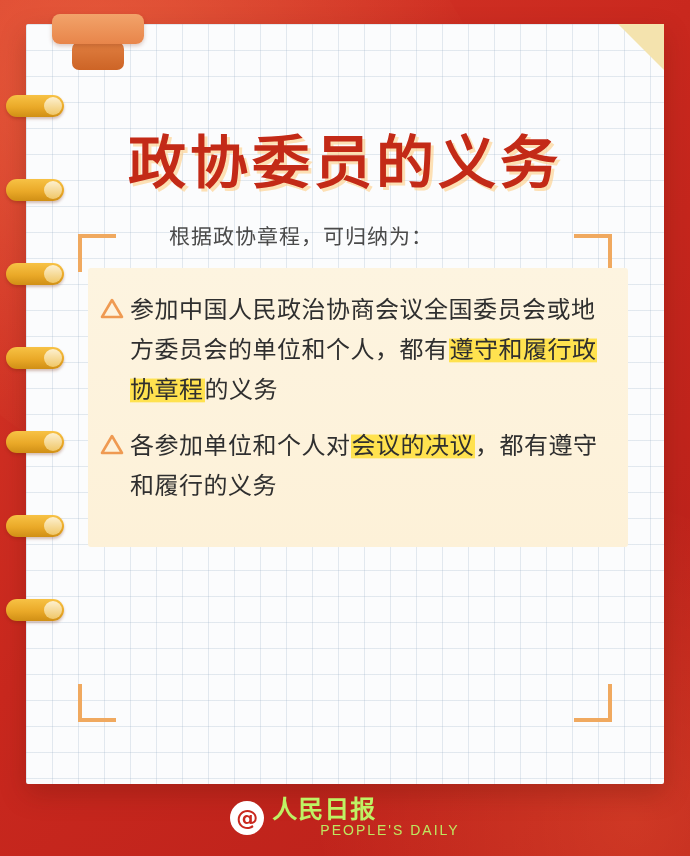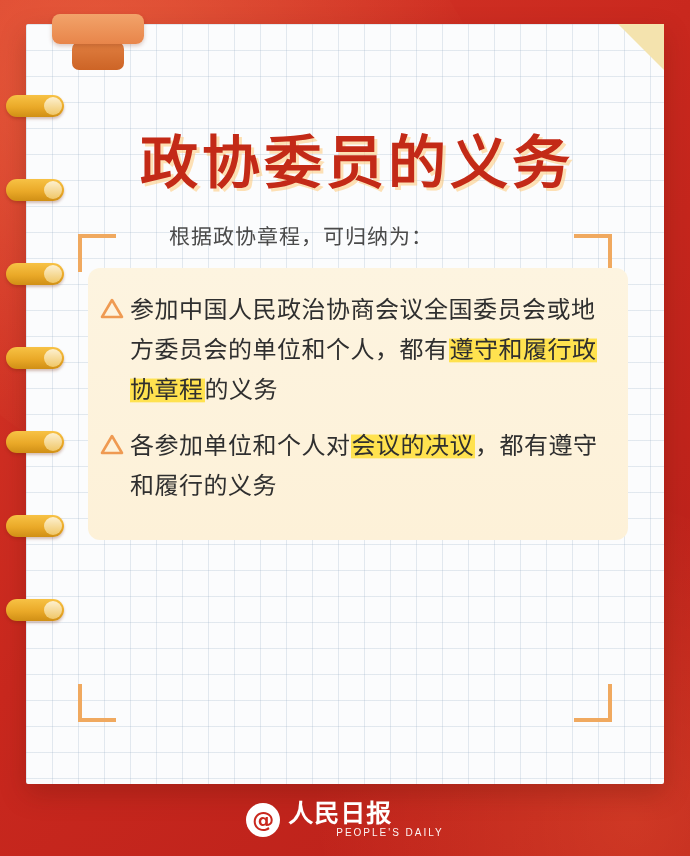--- a/index.html
+++ b/index.html
@@ -124,21 +124,21 @@
     top: 28px;
     width: 52px;
     height: 28px;
     border-radius: 7px;
     background: linear-gradient(180deg, #e07f41 0%, #cd6426 100%);
   }
 
   
   .title {
     position: absolute;
-    left: 12px;
+    left: 0;
     top: 92px;
     width: 638px;
     text-align: center;
     font-family: "DejaVu Sans", "Liberation Sans", sans-serif;
     font-size: 58px;
     font-weight: 700;
     letter-spacing: 4px;
     color: #c32a17;
     text-shadow: 3px 3px 0 rgba(255,200,120,0.55);
   }
@@ -166,23 +166,23 @@
   .bracket.tr { right: 52px; top: 210px; border-right-width: 4px; border-top-width: 4px; }
   .bracket.bl { left: 52px;  bottom: 62px; border-left-width: 4px;  border-bottom-width: 4px; }
   .bracket.br { right: 52px; bottom: 62px; border-right-width: 4px; border-bottom-width: 4px; }
 
   
   .card {
     position: absolute;
     left: 62px;
     top: 244px;
     width: 514px;
-    padding: 22px 16px 26px 10px;
+    padding: 22px 16px 33px 10px;
     background: linear-gradient(180deg, #fdf4e0 0%, #fdf1d8 100%);
-    border-radius: 12px;
+    border-radius: 3px;
   }
   .item {
     display: flex;
     align-items: flex-start;
     margin-bottom: 16px;
   }
   .item:last-child { margin-bottom: 8px; }
   .tri {
     flex: 0 0 auto;
     width: 28px;
@@ -222,32 +222,32 @@
     border-radius: 50%;
     background: #ffffff;
     color: #c9281e;
     font-size: 22px;
     font-weight: 700;
     line-height: 34px;
     text-align: center;
     font-family: "DejaVu Sans", sans-serif;
   }
   .logo-text {
-    color: #ffffff;
+    color: #bef264;
     text-align: left;
     line-height: 1.05;
   }
   .logo-cn {
     font-family: "DejaVu Sans", "Liberation Sans", sans-serif;
     font-size: 25px;
     font-weight: 700;
     letter-spacing: 1px;
   }
   .logo-en {
-    font-size: 10px;
+    font-size: 14px;
     letter-spacing: 2px;
     opacity: 0.95;
     padding-left: 48px;
   }
 </style>
 </head>
 <body>
 
 <div class="bg">
   <div class="bg-glow"></div>

